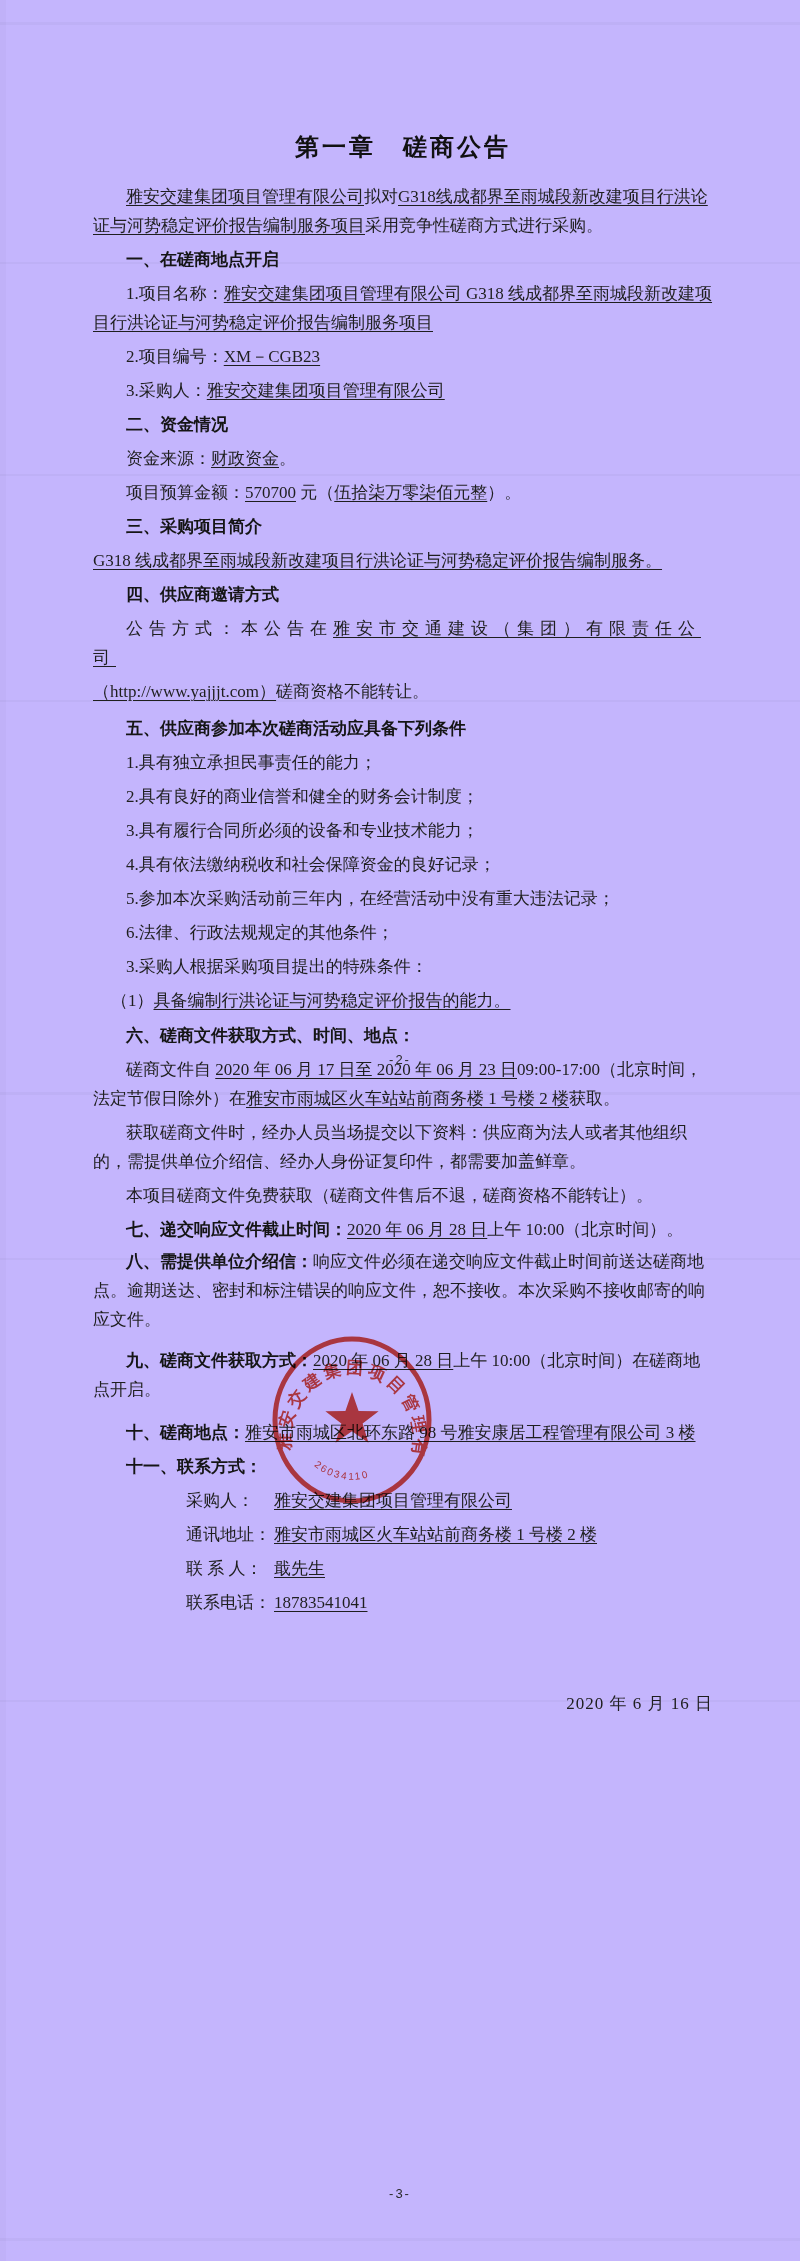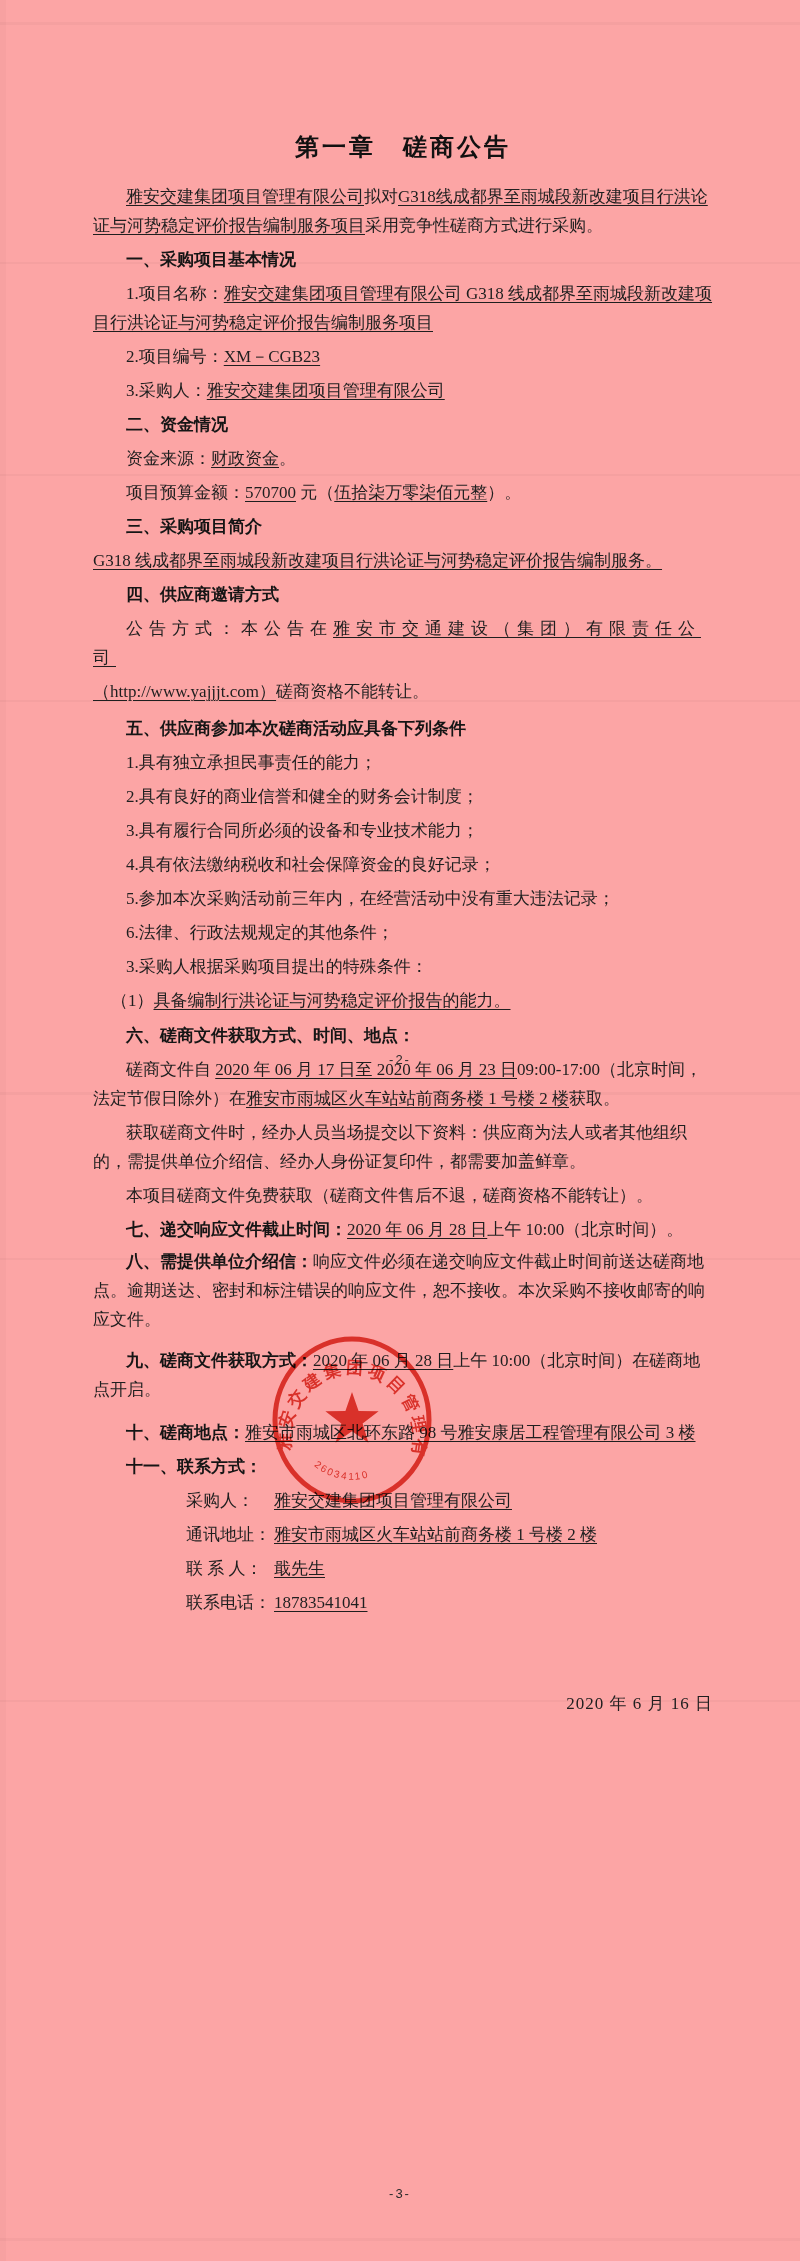--- a/index.html
+++ b/index.html
@@ -1,18 +1,18 @@
 <!DOCTYPE html>
 <html><head>
 <meta charset="utf-8">
 <style>
   html,body{margin:0;padding:0;}
   body{width:800px;background:#ffffff;}
   .sheet{
-    position:relative;width:800px;height:2261px;background:#fca5a5;
+    position:relative;width:800px;height:2261px;background:#c4b5fd;
     font-family:"Liberation Serif", serif;color:#1f1f1f;overflow:hidden;
   }
   .streak{position:absolute;left:0;right:0;background:rgba(0,0,0,0.028);pointer-events:none;}
   .edge{position:absolute;top:0;bottom:0;left:0;width:6px;background:rgba(0,0,0,0.02);}
   .page{position:absolute;left:88px;width:630px;}
   .page-a{top:130px;}
   .page-b{top:1242px;}
   .title{
     font-family:"Liberation Sans", sans-serif;font-weight:700;font-size:24px;
     line-height:34px;text-align:center;letter-spacing:3px;margin:0 0 18px 0;color:#111;
@@ -57,21 +57,21 @@
   <div class="streak" style="top:1258px;height:2px;"></div>
   <div class="streak" style="top:1700px;height:2px;"></div>
   <div class="streak" style="top:2238px;height:3px;"></div>
 
   <div class="page page-a">
 
     <h1 class="title">第一章　磋商公告</h1>
 
     <p class="indent"><span class="u">雅安交建集团项目管理有限公司</span><span>拟对</span><span class="u">G318线成都界至雨城段新改建项目行洪论证与河势稳定评价报告编制服务项目</span><span>采用竞争性磋商方式进行采购。</span></p>
 
-    <p class="h indent">一、采购项目基本情况</p>
+    <p class="h indent">一、在磋商地点开启</p>
 
     <p class="indent"><span>1.项目名称：</span><span class="u">雅安交建集团项目管理有限公司 G318 线成都界至雨城段新改建项目行洪论证与河势稳定评价报告编制服务项目</span></p>
     <p class="indent"><span>2.项目编号：</span><span class="u">XM－CGB23</span></p>
     <p class="indent"><span>3.采购人：</span><span class="u">雅安交建集团项目管理有限公司</span></p>
 
     <p class="h indent">二、资金情况</p>
     <p class="indent"><span>资金来源：</span><span class="u">财政资金</span><span>。</span></p>
     <p class="indent"><span>项目预算金额：</span><span class="u">570700</span><span> 元（</span><span class="u">伍拾柒万零柒佰元整</span><span>）。</span></p>
 
     <p class="h indent">三、采购项目简介</p>

